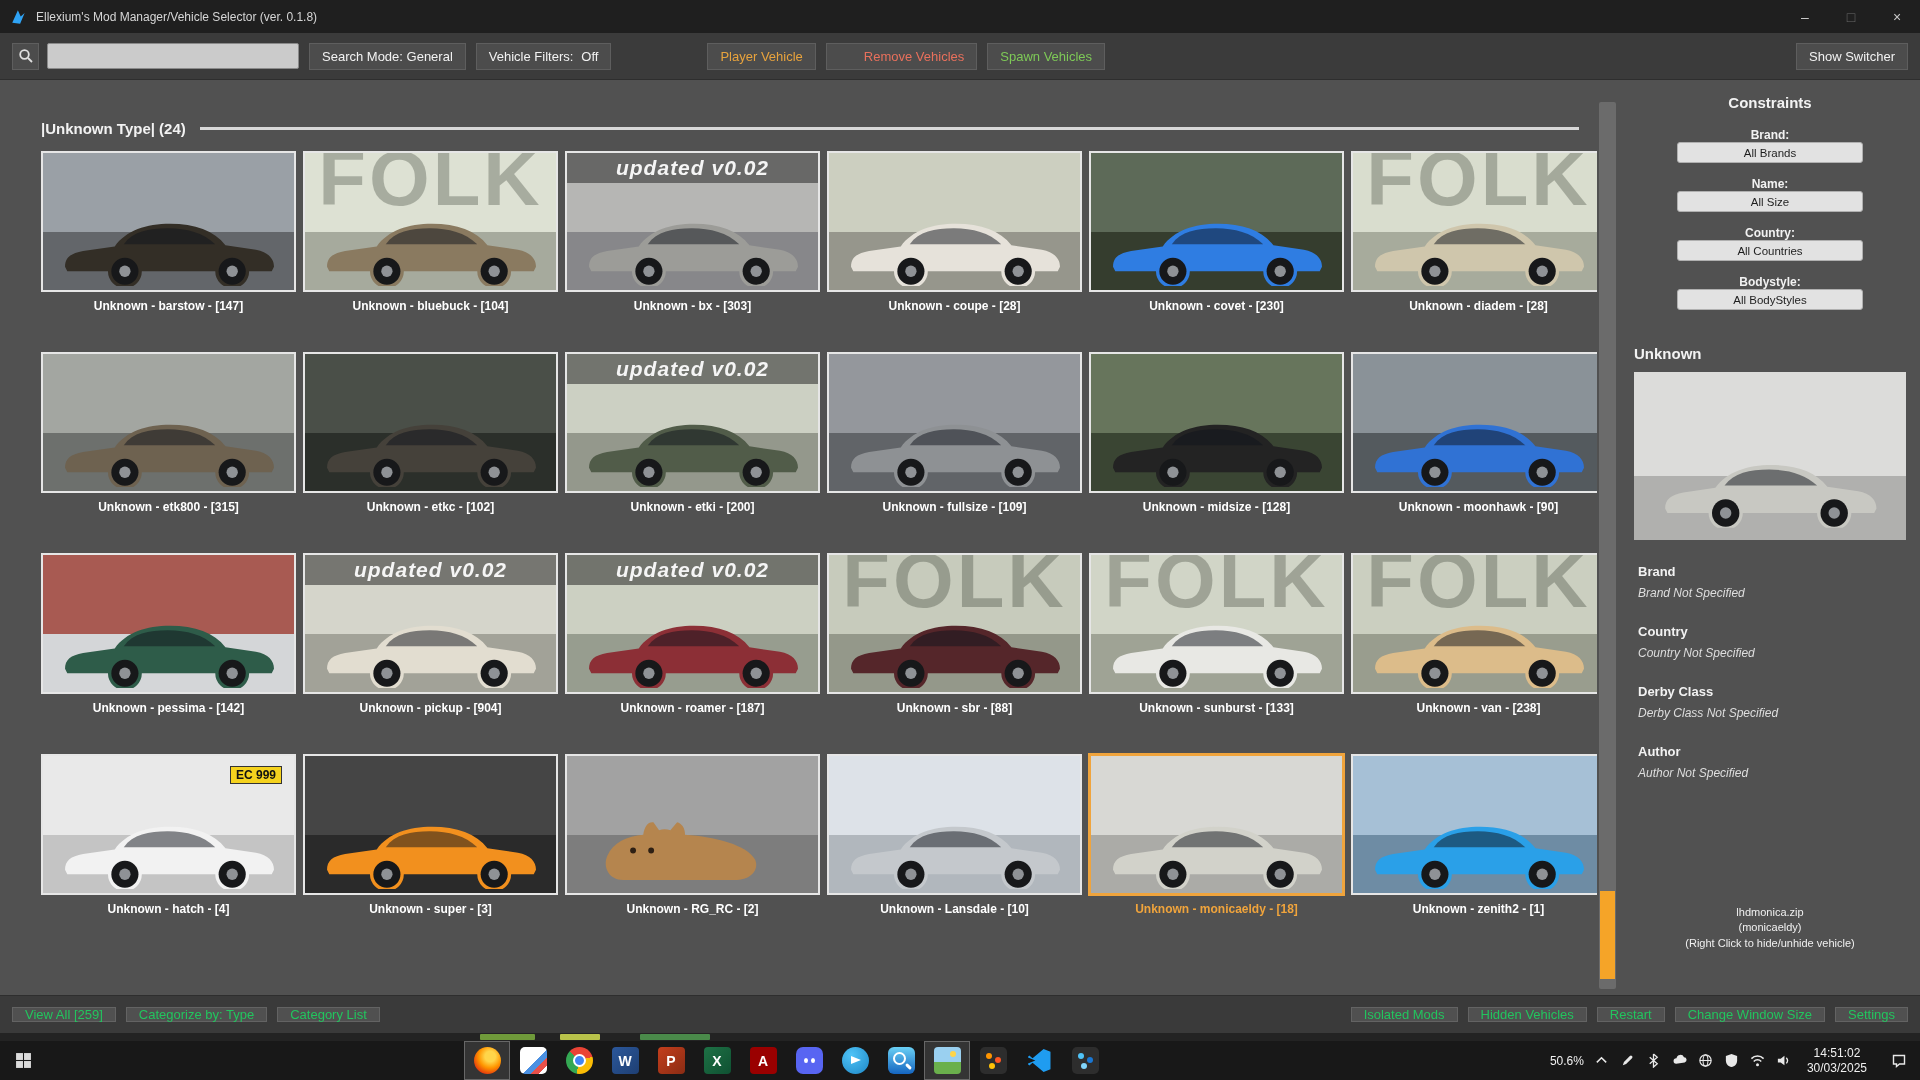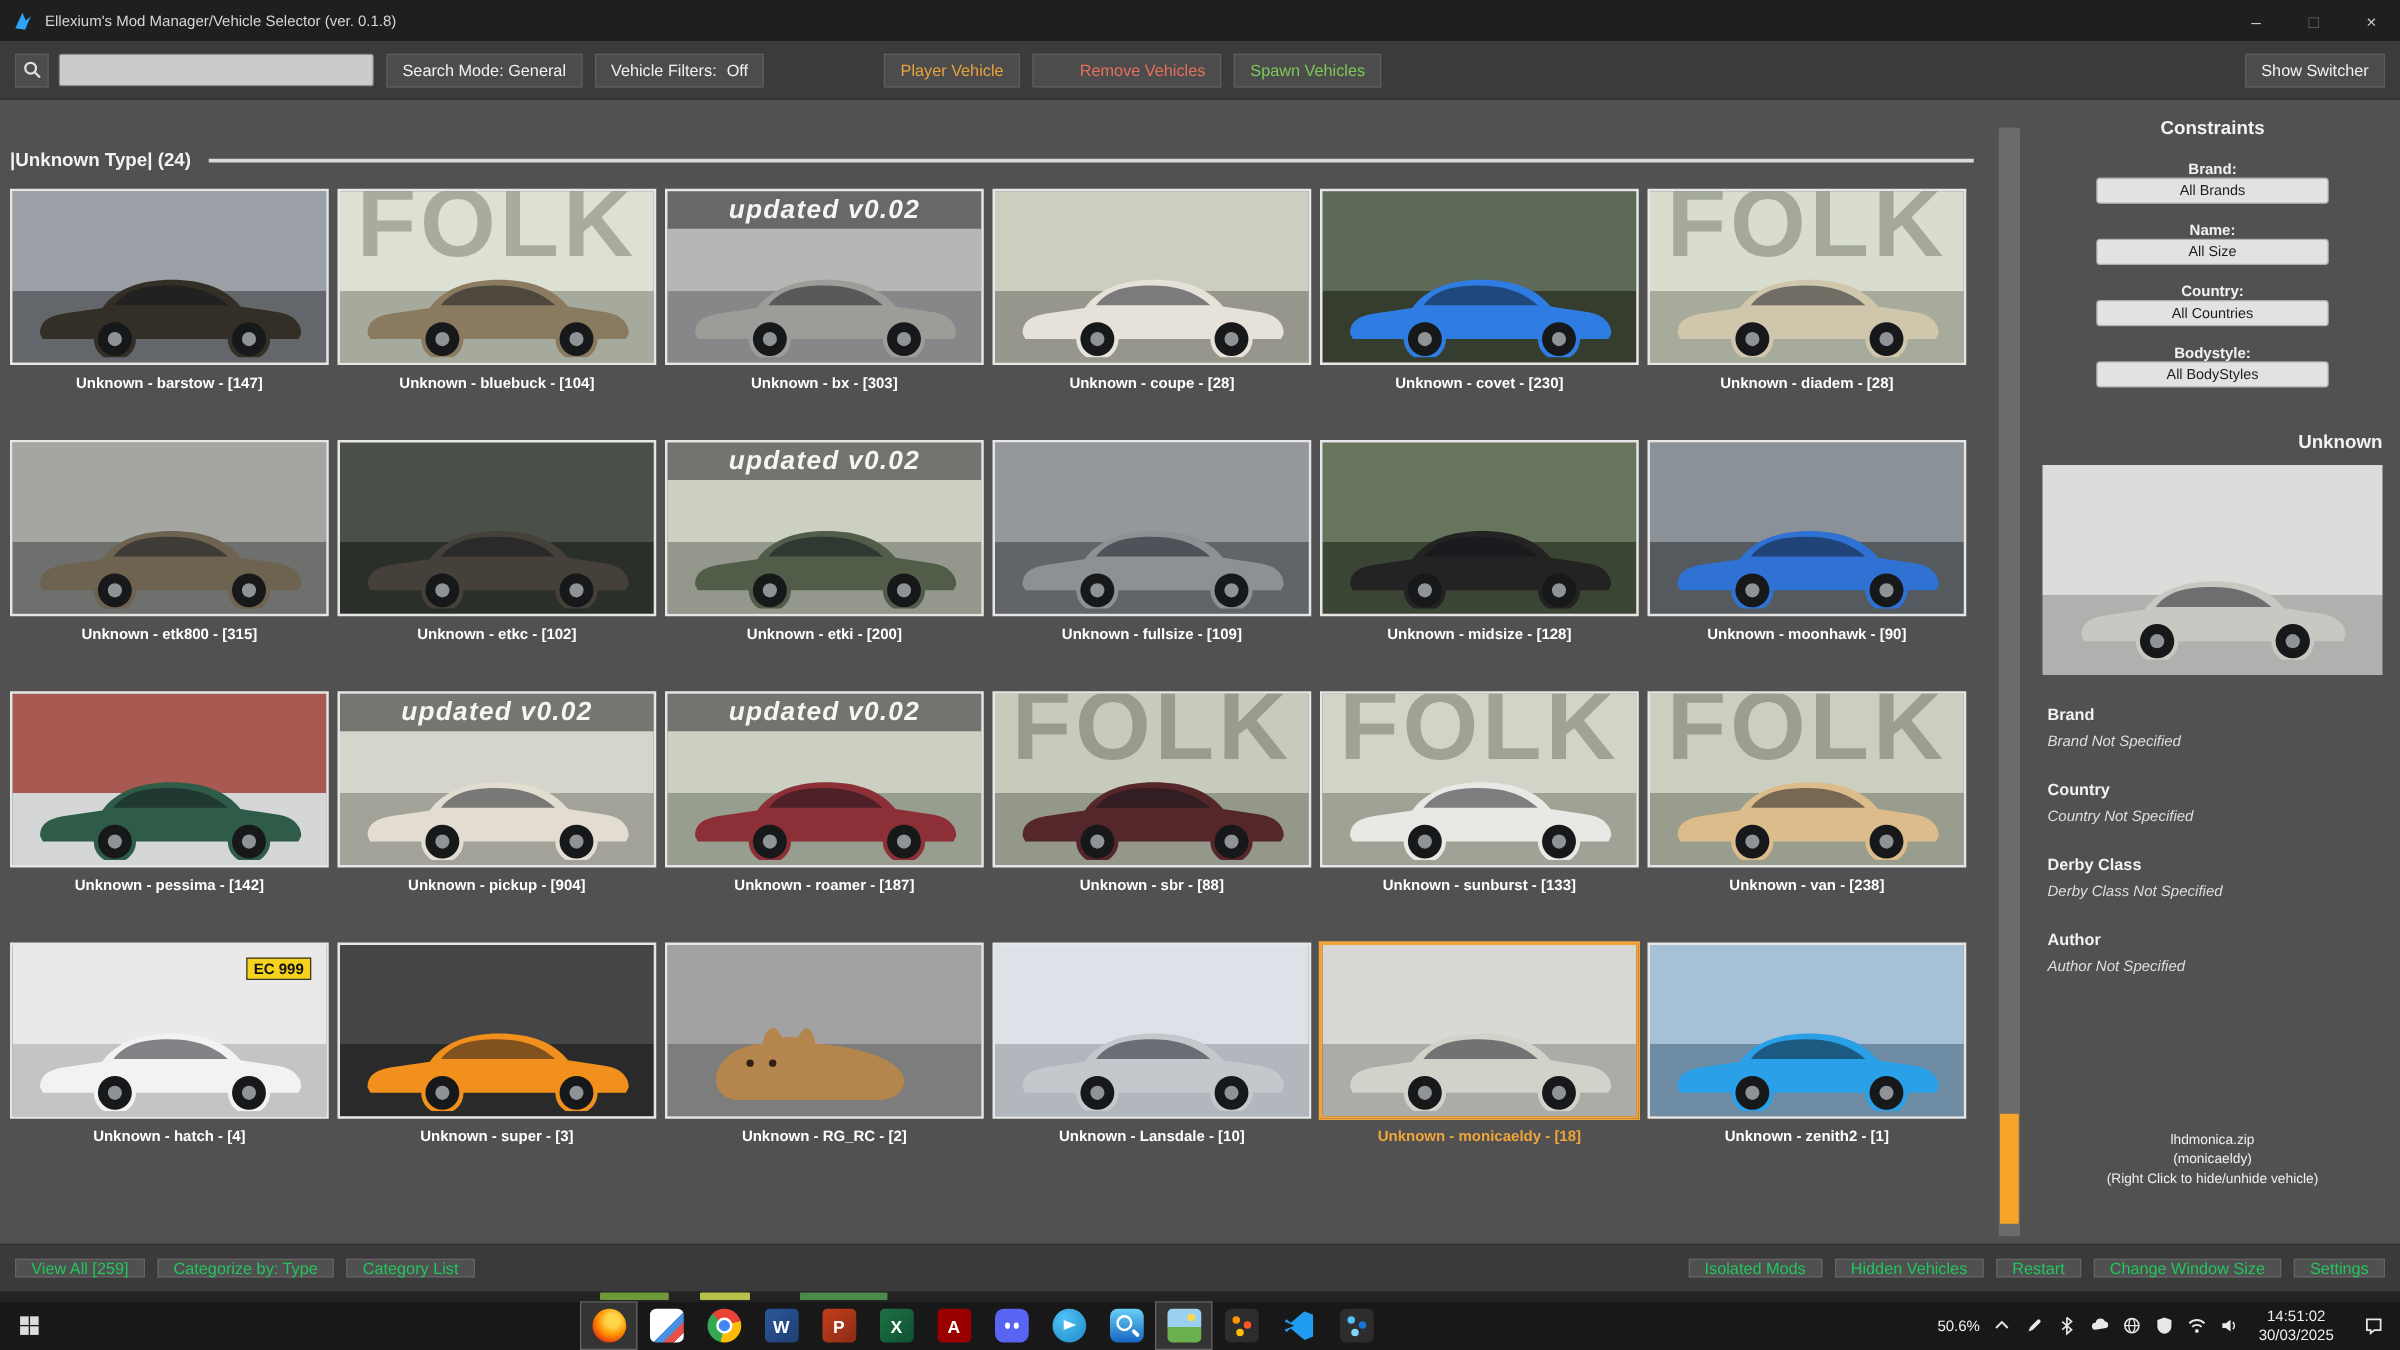--- a/index.html
+++ b/index.html
@@ -21,21 +21,21 @@
   .search-input { width:252px; height:26px; background:#cbcbcb; border:1px solid #8a8a8a; border-radius:2px; font-size:12px; padding:0 6px; color:#222; }
   .tool-btn { height:27px; background:#4c4c4c; border:1px solid #5e5e5e; color:#f2f2f2; font-size:13px; padding:0 12px; margin-left:10px; display:flex; align-items:center; white-space:nowrap; }
   .tool-btn .val { margin-left:8px; }
   .tool-btn.orange { color:#e8a33d; margin-left:96px; }
   .tool-btn.red { color:#e8705c;padding-left:37px; }
   .tool-btn.green { color:#7ec957; }
   .tool-btn.right { margin-left:auto; color:#f2f2f2; }
 
   
   .workspace { height:915px; display:flex; align-items:stretch; }
-  .content { flex:1; padding:40px 0 0 8px; overflow:hidden; }
+  .content { flex:1; padding:40px 0 0 8px; overflow:hidden;margin-left:33px; }
   .section-header { display:flex; align-items:center; margin-bottom:14px; padding-right:18px; }
   .section-header .sh-title { color:#f2f2f2; font-size:15px; font-weight:700; white-space:nowrap; }
   .section-header .rule { flex:1; height:3px; background:#d8d8d8; margin-left:14px; }
 
   .grid { display:grid; grid-template-columns:repeat(6,255px); column-gap:7px; row-gap:39px; }
   .card { width:255px; }
   .thumb { height:141px; border:2px solid #e6e6e6; position:relative; overflow:hidden;
            background:linear-gradient(180deg,var(--bg1) 0%,var(--bg1) 58%,var(--bg2) 58%,var(--bg2) 100%); }
   .card.selected .thumb { border-color:#f0a43c; box-shadow:0 0 0 1px #f0a43c; }
   .card-label { margin-top:7px; text-align:center; color:#ffffff; font-size:12px; font-weight:700; }
@@ -52,21 +52,21 @@
   .vscroll { width:17px; margin:22px 4px 6px 2px; background:#6b6b6b; border-radius:2px; position:relative; }
   .vthumb { position:absolute; left:1px; right:1px; bottom:10px; height:88px; background:#f5a428; }
 
   
   .sidebar { width:300px; display:flex; flex-direction:column; padding:0 14px; }
   .sb-title { color:#f2f2f2; font-size:15px; font-weight:700; text-align:center; margin:14px 0 10px; }
   .filter-row { display:flex; align-items:center; justify-content:space-between; margin:7px 0;flex-direction:column; }
   .filter-row .fl { color:#f2f2f2; font-size:12px; font-weight:700; }
   .filter-btn { width:186px; height:21px; background:#e2e2e2; color:#1e1e1e; border:1px solid #b0b0b0; border-radius:3px;
                 font-size:11.5px; display:flex; align-items:center; justify-content:center; }
-  .sb-vehicle-title { color:#f2f2f2; font-size:15px; font-weight:700; text-align:right; margin-top:28px; }
+  .sb-vehicle-title { color:#f2f2f2; font-size:15px; font-weight:700; text-align:left; margin-top:28px; }
   .preview { height:168px; margin-top:10px; position:relative; overflow:hidden;
              background:linear-gradient(180deg,var(--bg1) 0%,var(--bg1) 62%,var(--bg2) 62%,var(--bg2) 100%); }
   .preview svg { position:absolute; left:8%; bottom:12px; width:84%; height:60%; }
   .detail { padding-left:4px; }
   .detail .dh { color:#f2f2f2; font-size:13px; font-weight:700; margin-top:24px; }
   .detail .dv { color:#dedede; font-size:12px; font-style:italic; margin-top:7px; }
   .file-info { margin-top:auto; margin-bottom:44px; text-align:center; color:#f0f0f0; font-size:11px; line-height:1.4; }
 
   
   .bottombar { height:38px; background:#3a3a3a; display:flex; align-items:center; padding:0 12px; border-top:1px solid #2e2e2e; }

